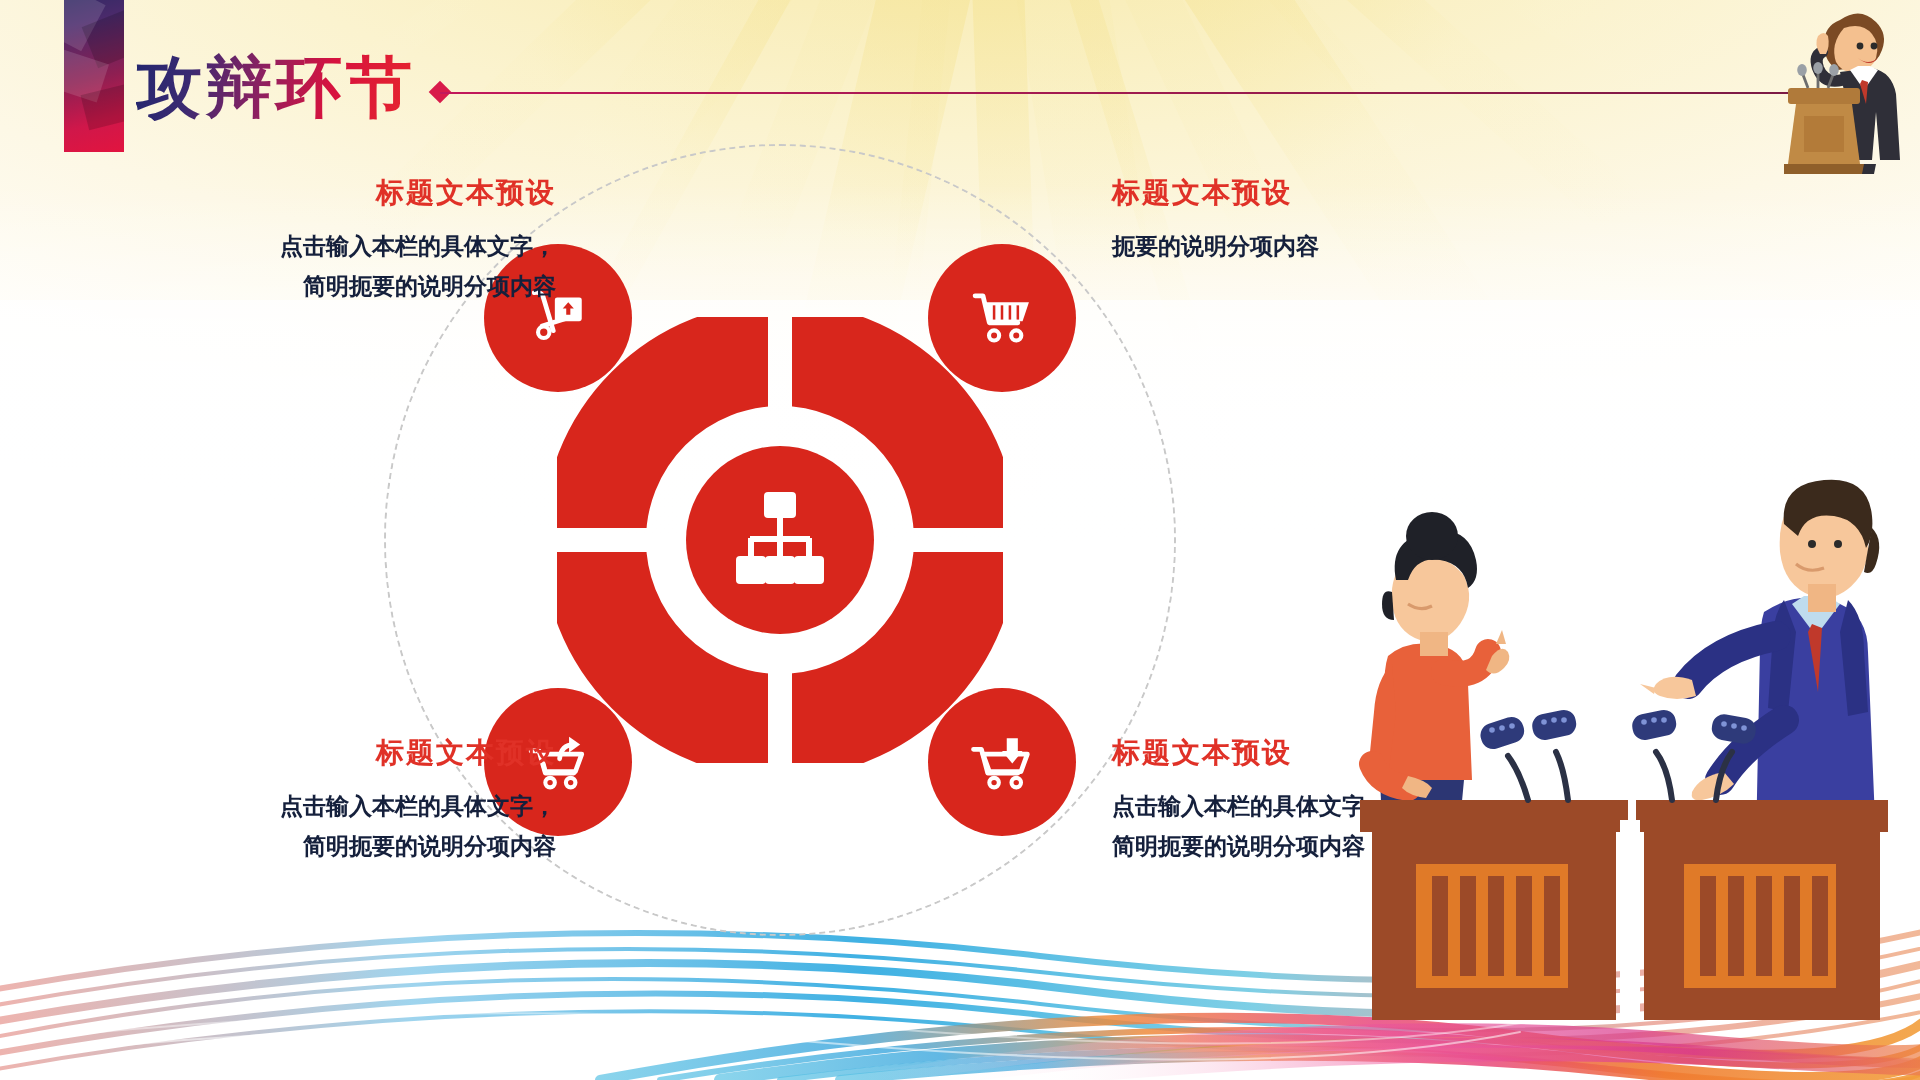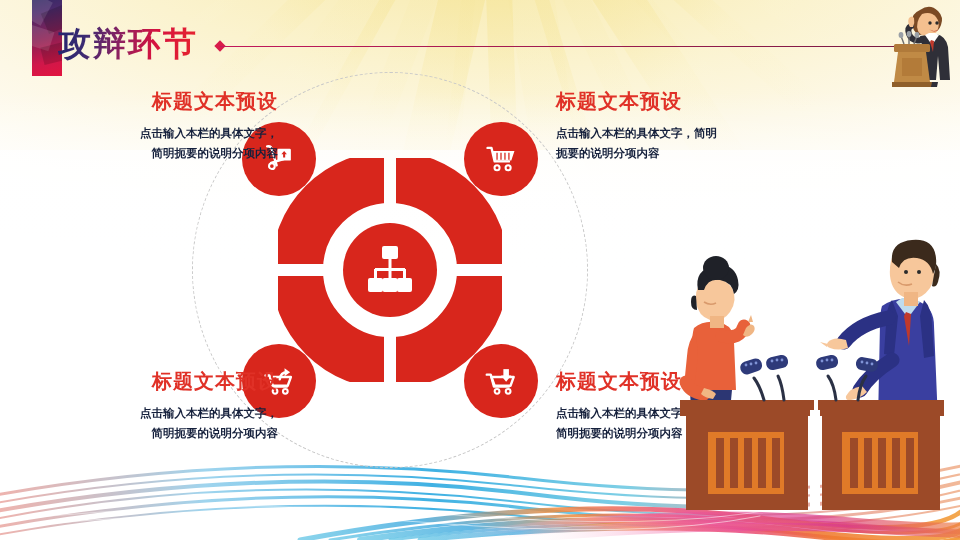--- a/index.html
+++ b/index.html
@@ -48,21 +48,21 @@
   
   .accent-bar{
     position:absolute; left:32px; top:-6px; width:30px; height:82px;
     background:linear-gradient(165deg,#2b2a63 0%,#4a2a6b 22%,#8e1f52 55%,#d0174a 80%,#e2143f 100%);
     overflow:hidden;
   }
   .accent-bar .facet{position:absolute; background:rgba(255,255,255,.13);}
   .accent-bar .facet.d{background:rgba(0,0,0,.16);}
 
   .slide-title{
-    position:absolute; left:58px; top:22px;
+    position:absolute; left:68px; top:22px;
     font-size:33px; font-weight:700; letter-spacing:2px;
     font-family:"DejaVu Sans","Liberation Sans",sans-serif;
     background:linear-gradient(100deg,#22266e 0%,#3b2a72 20%,#8e2060 45%,#d6123f 68%,#e8272c 100%);
     -webkit-background-clip:text; background-clip:text; color:transparent;
     white-space:nowrap;
   }
   .title-rule{
     position:absolute; left:220px; top:46px; width:688px; height:1px;
     background:linear-gradient(to right,#c2185b,#9b1b4e 55%,#7a1a44);
   }
@@ -87,21 +87,21 @@
   }
   .sat.tl{left:2px;  top:2px;}
   .sat.tr{left:224px;top:2px;}
   .sat.bl{left:2px;  top:224px;}
   .sat.br{left:224px;top:224px;}
   .sat svg{width:38px; height:38px; fill:#fff;}
 
   
   .tblock{position:absolute; width:260px;}
   .tblock .t-head{
-    font-size:20px; font-weight:700; color:#e03127; letter-spacing:1px;
+    font-size:14px; font-weight:700; color:#e03127; letter-spacing:1px;
     font-family:"DejaVu Sans","Liberation Sans",sans-serif;
     margin-bottom:9px;
   }
   .tblock .t-line{
     font-size:11.5px; font-weight:700; color:#15203c; line-height:1.75;
     font-family:Liberation Mono, monospace;
   }
   .tblock.right-al{text-align:right;}
   .tblock.left-al{text-align:left;}
 
@@ -322,21 +322,20 @@
   </div>
 
   <div class="tblock right-al b-tl">
     <div class="t-head">标题文本预设</div>
     <div class="t-line">点击输入本栏的具体文字，</div>
     <div class="t-line">简明扼要的说明分项内容</div>
   </div>
 
   <div class="tblock left-al b-tr">
     <div class="t-head">标题文本预设</div>
-    <div class="t-line">点击输入本栏的具体文字，简明</div>
     <div class="t-line">扼要的说明分项内容</div>
   </div>
 
   <div class="tblock right-al b-bl">
     <div class="t-head">标题文本预设</div>
     <div class="t-line">点击输入本栏的具体文字，</div>
     <div class="t-line">简明扼要的说明分项内容</div>
   </div>
 
   <div class="tblock left-al b-br">

